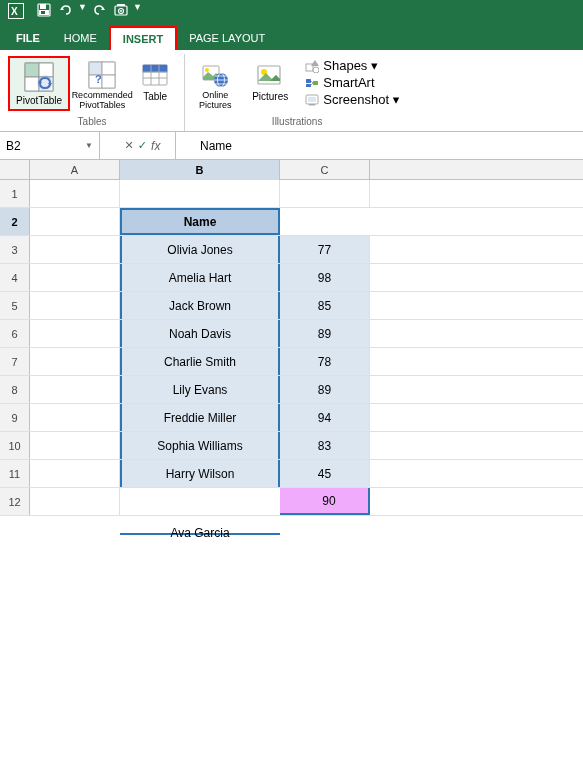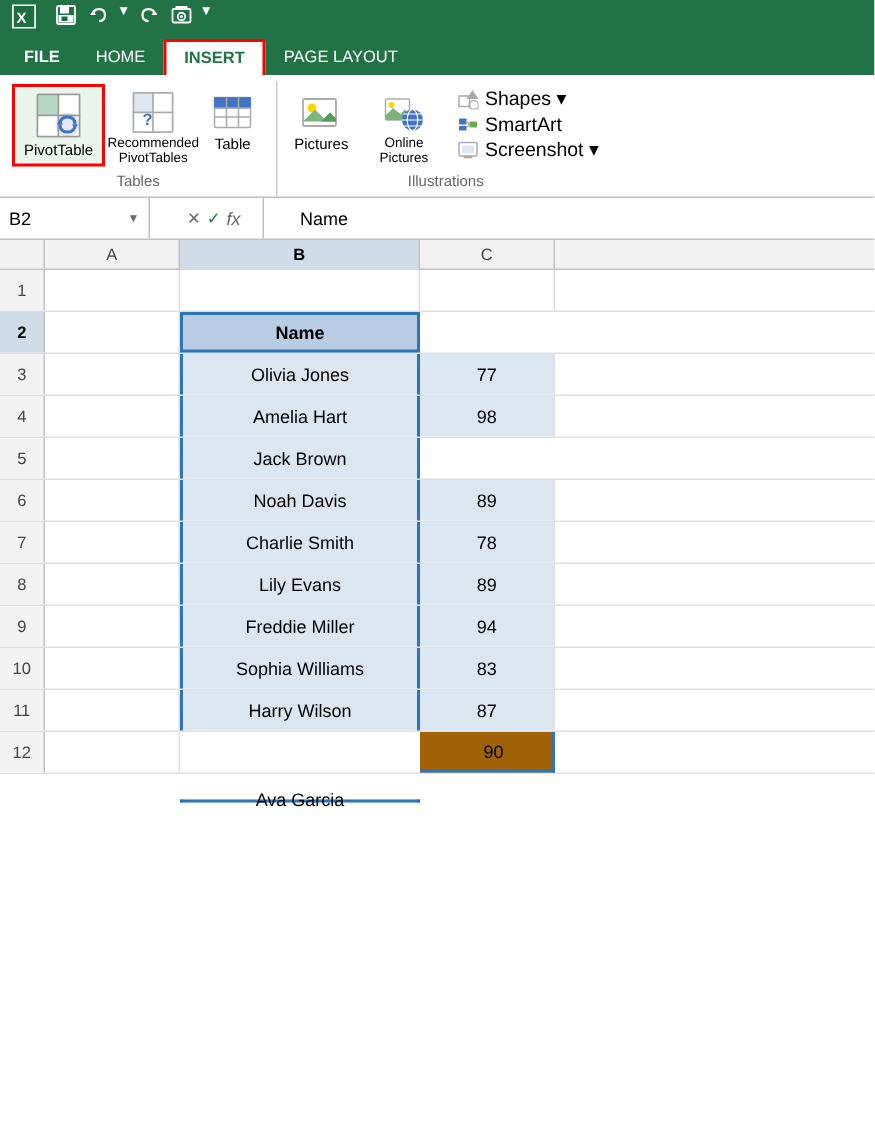--- a/index.html
+++ b/index.html
@@ -243,21 +243,21 @@
       background: #dce6f1;
     }
     .cell-last-b {
       background: #dce6f1;
       border-left: 2px solid #2e75b6;
       border-right: 2px solid #2e75b6;
       border-bottom: 2px solid #2e75b6;
       margin-top: 45px;
     }
     .cell-last-c {
-      background: #a16207;
+      background: #f0abfc;
       border-right: 2px solid #2e75b6;
       border-bottom: 2px solid #2e75b6;
       padding-left: 16px;
     }
 
     
     .side-group {
       display: flex;
       flex-direction: column;
       gap: 2px;
@@ -382,47 +382,47 @@
         </div>
         <span>Table</span>
       </div>
     </div>
     <div class="ribbon-group-label">Tables</div>
   </div>
 
   <div class="ribbon-group">
     <div class="ribbon-group-buttons">
 
+      <div class="ribbon-btn-small" style="max-width:52px;">
+        <div class="icon-area">
+          <svg width="28" height="28" viewBox="0 0 28 28">
+            <rect x="2" y="5" width="16" height="14" rx="1" fill="#fff" stroke="#aaa" stroke-width="1"></rect>
+            <circle cx="6" cy="9" r="2" fill="#ffd700"></circle>
+            <polygon points="2,16 7,11 12,15 15,12 18,15 18,19 2,19" fill="#7db37d"></polygon>
+
+            <circle cx="20" cy="19" r="7" fill="#4472c4"></circle>
+            <ellipse cx="20" cy="19" rx="3.5" ry="7" fill="none" stroke="white" stroke-width="0.8"></ellipse>
+            <line x1="13" y1="19" x2="27" y2="19" stroke="white" stroke-width="0.8"></line>
+            <line x1="14" y1="15" x2="26" y2="15" stroke="white" stroke-width="0.8"></line>
+            <line x1="14" y1="23" x2="26" y2="23" stroke="white" stroke-width="0.8"></line>
+          </svg>
+        </div>
+        <span style="font-size:9px;text-align:center;line-height:1.1;">Online Pictures</span>
+      </div>
+
       <div class="ribbon-btn-small">
         <div class="icon-area">
           <svg width="28" height="28" viewBox="0 0 28 28">
             <rect x="2" y="5" width="22" height="18" rx="1" fill="#fff" stroke="#aaa" stroke-width="1.2"></rect>
             <circle cx="8" cy="11" r="3" fill="#ffd700"></circle>
             <polygon points="2,20 10,12 16,18 20,14 24,20" fill="#7db37d"></polygon>
             <polygon points="14,20 20,14 24,18 24,20" fill="#5a9a5a"></polygon>
           </svg>
         </div>
         <span>Pictures</span>
-      </div>
-
-      <div class="ribbon-btn-small" style="max-width:52px;">
-        <div class="icon-area">
-          <svg width="28" height="28" viewBox="0 0 28 28">
-            <rect x="2" y="5" width="16" height="14" rx="1" fill="#fff" stroke="#aaa" stroke-width="1"></rect>
-            <circle cx="6" cy="9" r="2" fill="#ffd700"></circle>
-            <polygon points="2,16 7,11 12,15 15,12 18,15 18,19 2,19" fill="#7db37d"></polygon>
-
-            <circle cx="20" cy="19" r="7" fill="#4472c4"></circle>
-            <ellipse cx="20" cy="19" rx="3.5" ry="7" fill="none" stroke="white" stroke-width="0.8"></ellipse>
-            <line x1="13" y1="19" x2="27" y2="19" stroke="white" stroke-width="0.8"></line>
-            <line x1="14" y1="15" x2="26" y2="15" stroke="white" stroke-width="0.8"></line>
-            <line x1="14" y1="23" x2="26" y2="23" stroke="white" stroke-width="0.8"></line>
-          </svg>
-        </div>
-        <span style="font-size:9px;text-align:center;line-height:1.1;">Online Pictures</span>
       </div>
 
       <div class="side-group">
         <div class="side-item">
           <div class="si-icon">
             <svg width="14" height="14" viewBox="0 0 14 14">
               <rect x="1" y="5" width="7" height="7" fill="none" stroke="#aaa" stroke-width="1"></rect>
               <polygon points="10,1 14,7 6,7" fill="#aaa"></polygon>
               <circle cx="11" cy="11" r="3" fill="none" stroke="#aaa" stroke-width="1"></circle>
             </svg>
@@ -520,20 +520,23 @@
         <span>98</span>
       </div>
     </div>
 
     <div class="spreadsheet-row">
       <div class="row-num">5</div>
       <div class="cell cell-a"></div>
       <div class="cell cell-b cell-data-b">
         <span>Jack Brown</span>
       </div>
+      <div class="cell cell-c cell-data-c">
+        <span>85</span>
+      </div>
     </div>
 
     <div class="spreadsheet-row">
       <div class="row-num">6</div>
       <div class="cell cell-a"></div>
       <div class="cell cell-b cell-data-b">
         <span>Noah Davis</span>
       </div>
       <div class="cell cell-c cell-data-c">
         <span>89</span>
@@ -584,21 +587,21 @@
       </div>
     </div>
 
     <div class="spreadsheet-row">
       <div class="row-num">11</div>
       <div class="cell cell-a"></div>
       <div class="cell cell-b cell-data-b">
         <span>Harry Wilson</span>
       </div>
       <div class="cell cell-c cell-data-c">
-        <span>87</span>
+        <span>45</span>
       </div>
     </div>
 
     <div class="spreadsheet-row">
       <div class="row-num">12</div>
       <div class="cell cell-a"></div>
       <div class="cell cell-b cell-last-b">
         <span>Ava Garcia</span>
       </div>
       <div class="cell cell-c cell-last-c">

